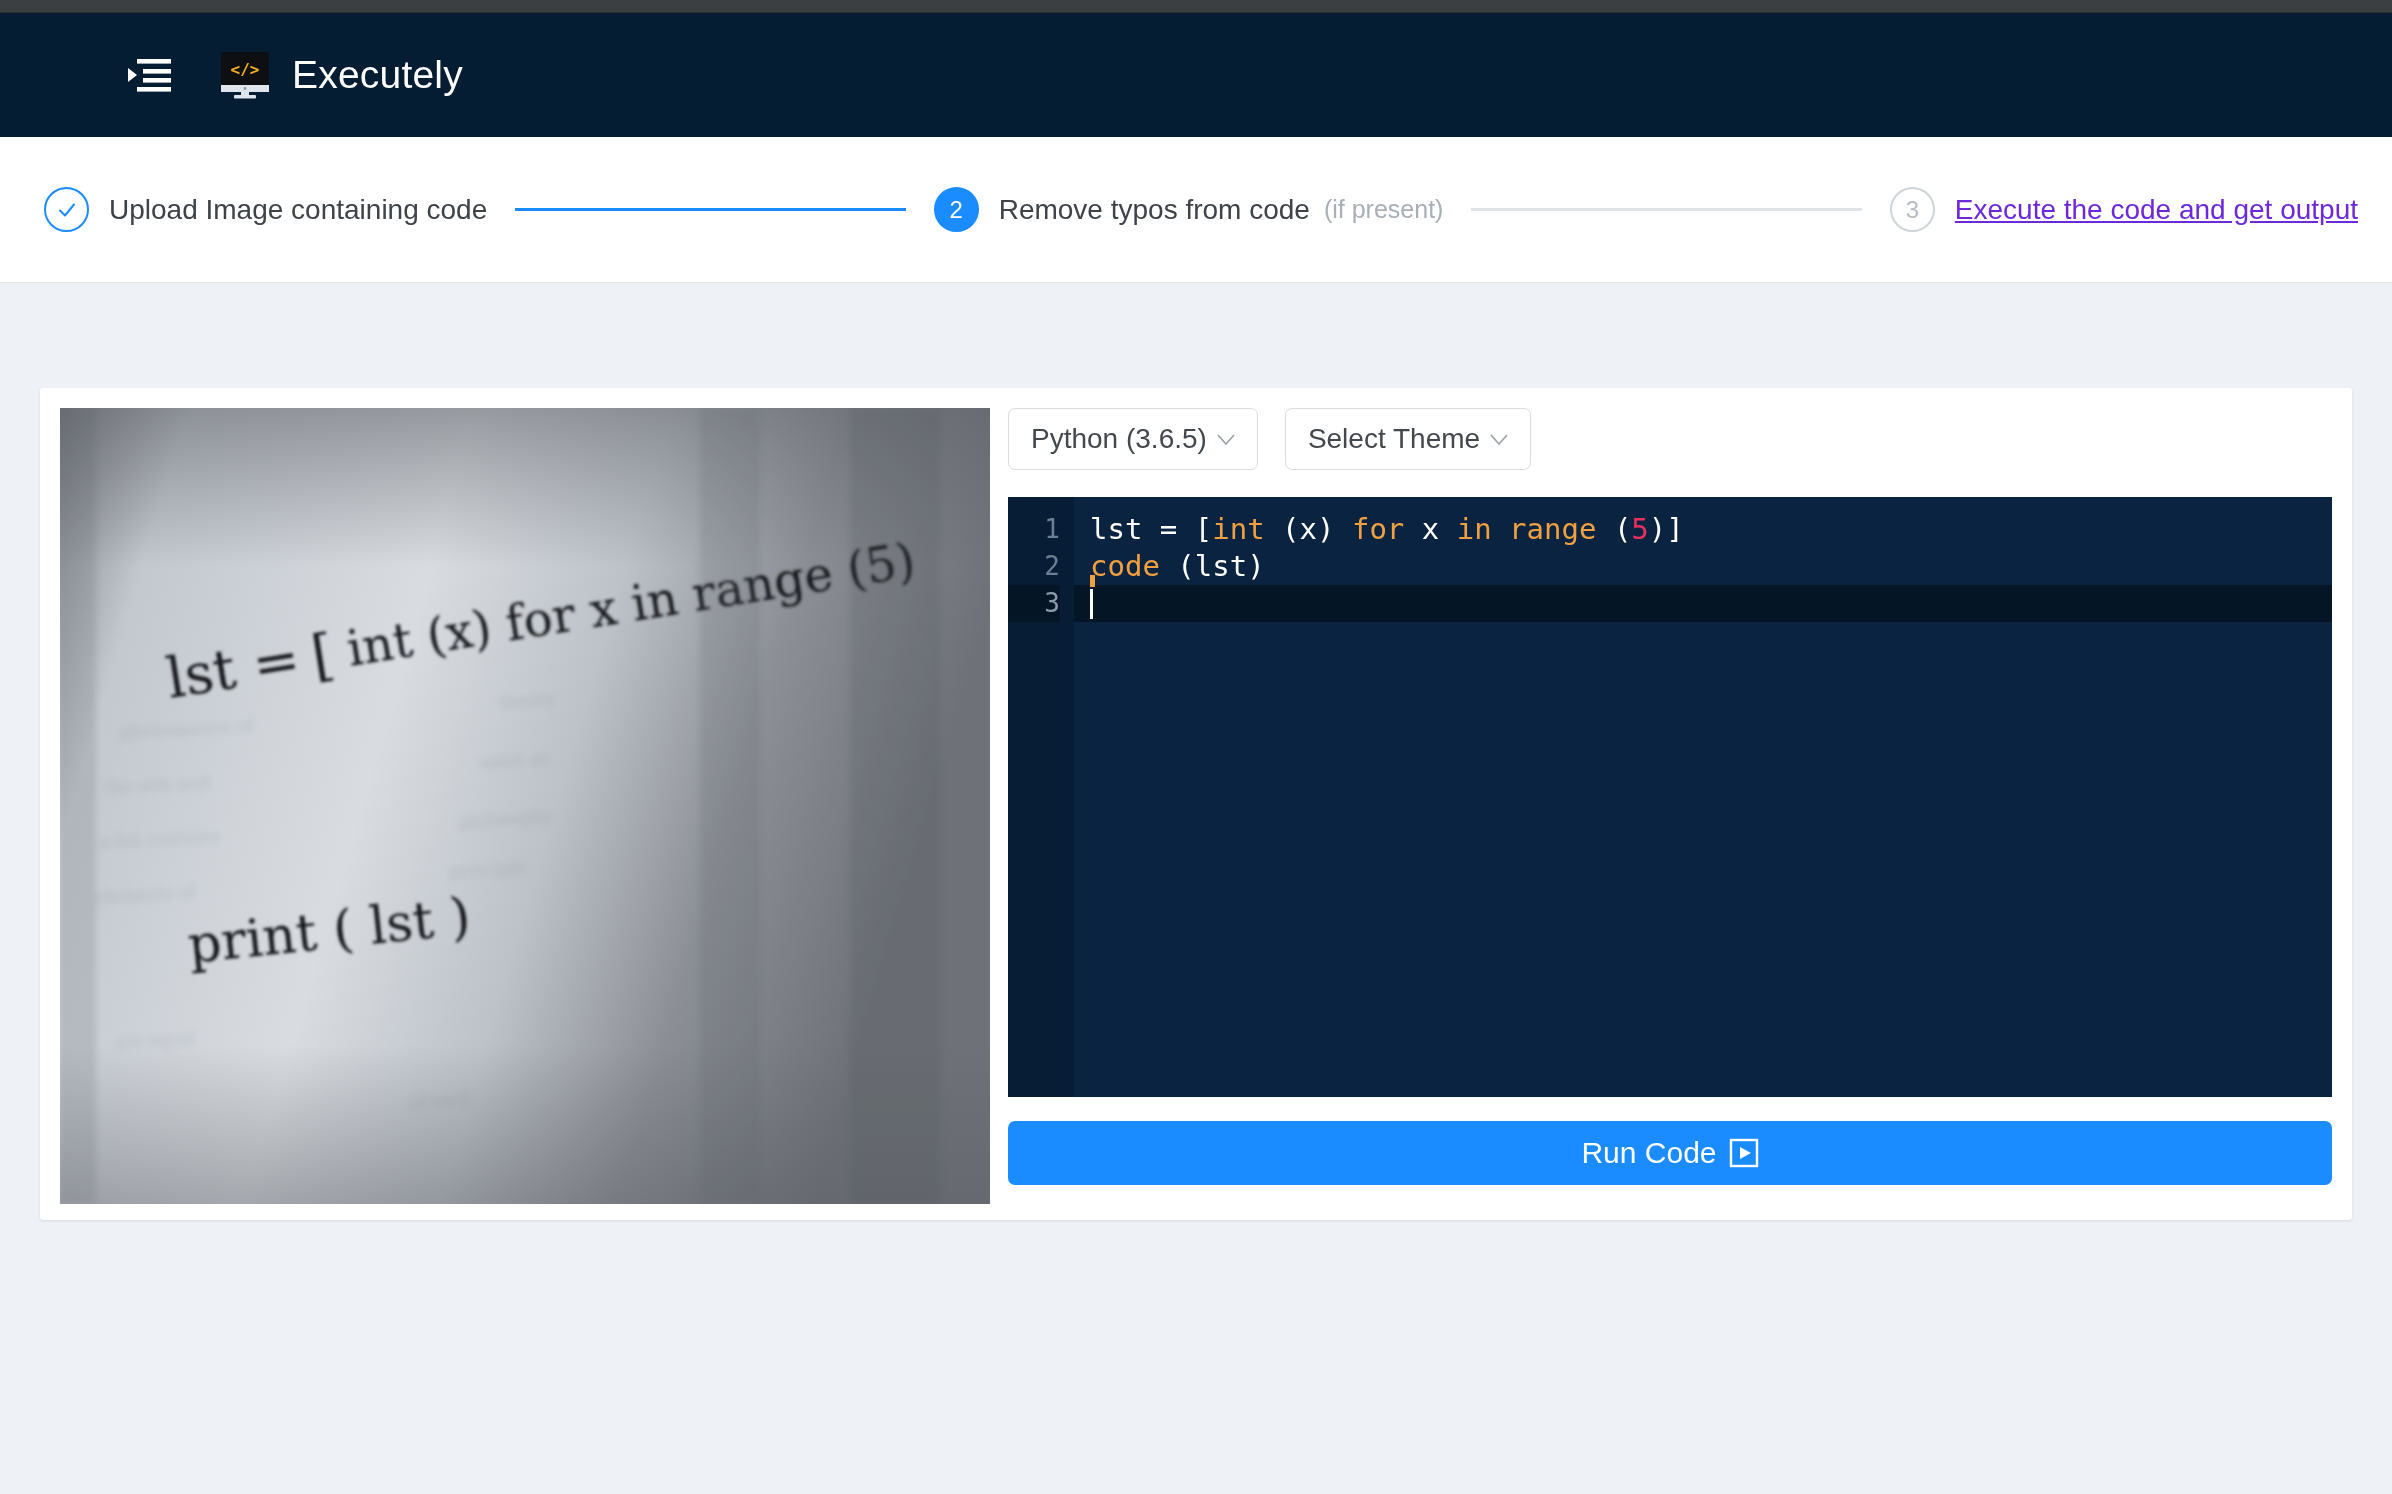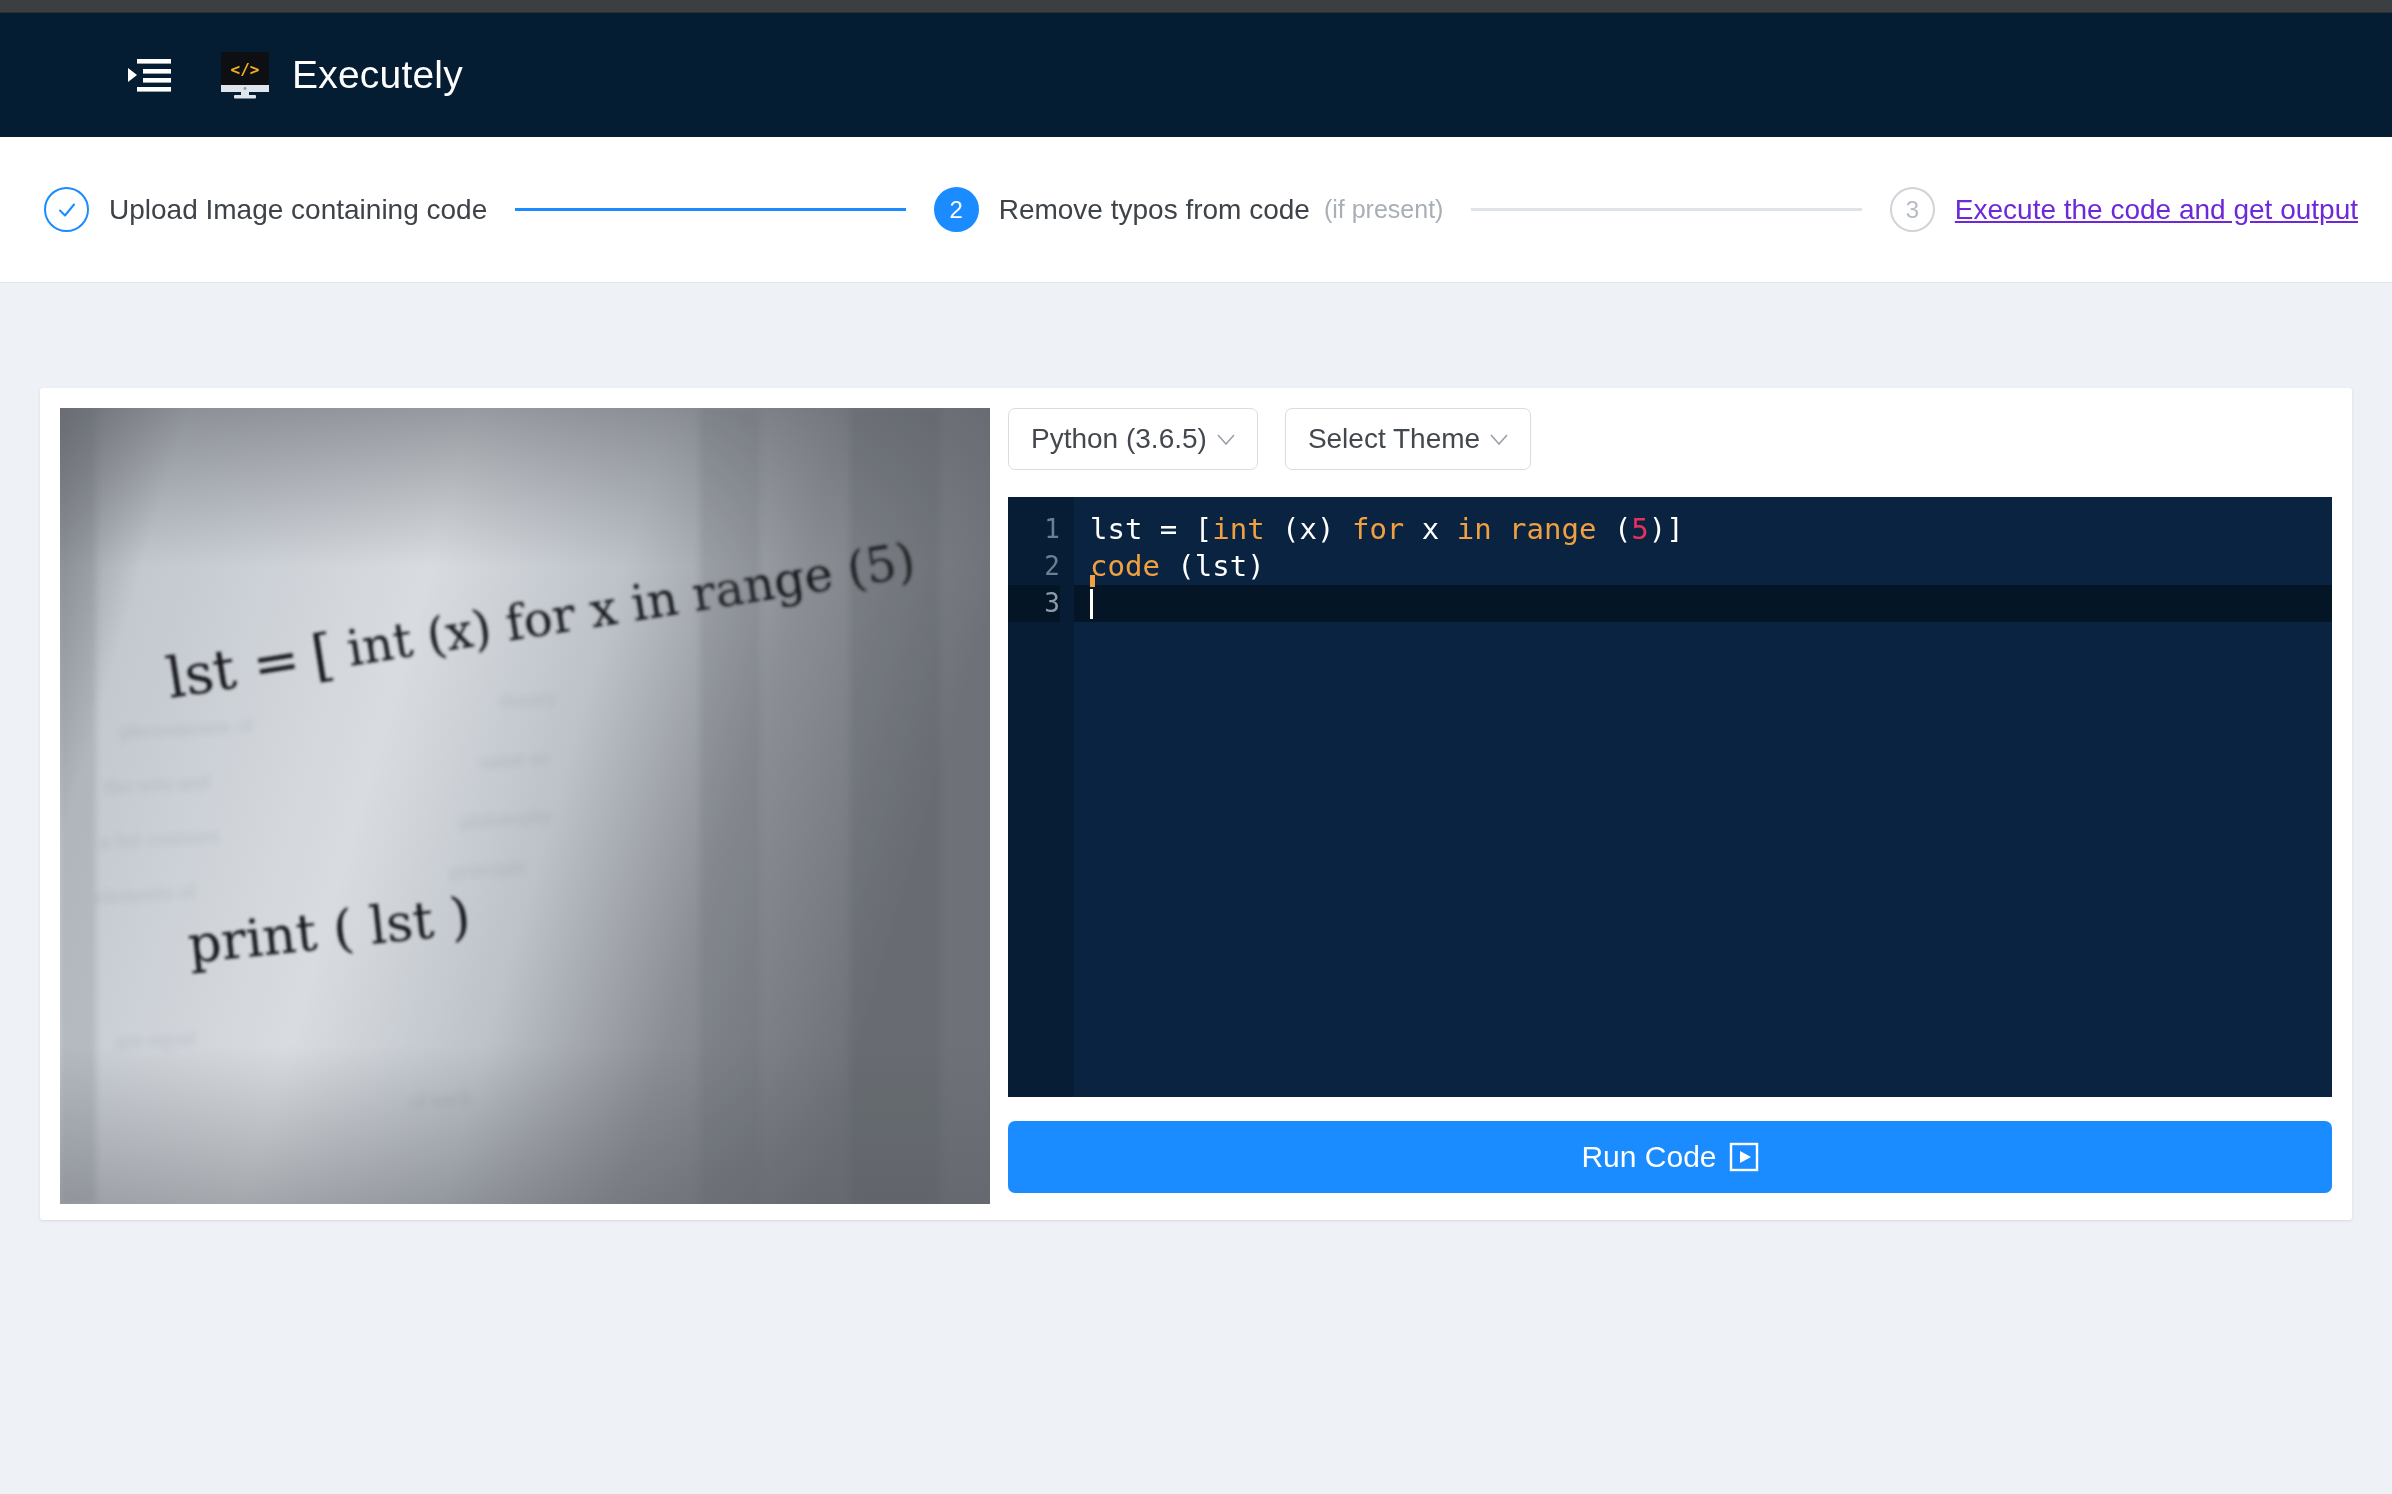--- a/index.html
+++ b/index.html
@@ -219,21 +219,21 @@
     position: absolute;
     left: 16px;
     top: 78px;
     width: 5px; height: 12px;
     background: #f0a040;
   }
 
   
   .run-btn {
     margin-top: 24px;
-    height: 72px;
+    height: 64px;
     background: #1a8cff;
     border: none;
     border-radius: 7px;
     color: #ffffff;
     font-size: 30px;
     font-family: "Liberation Sans", sans-serif;
     display: flex;
     align-items: center;
     justify-content: center;
     gap: 12px;

